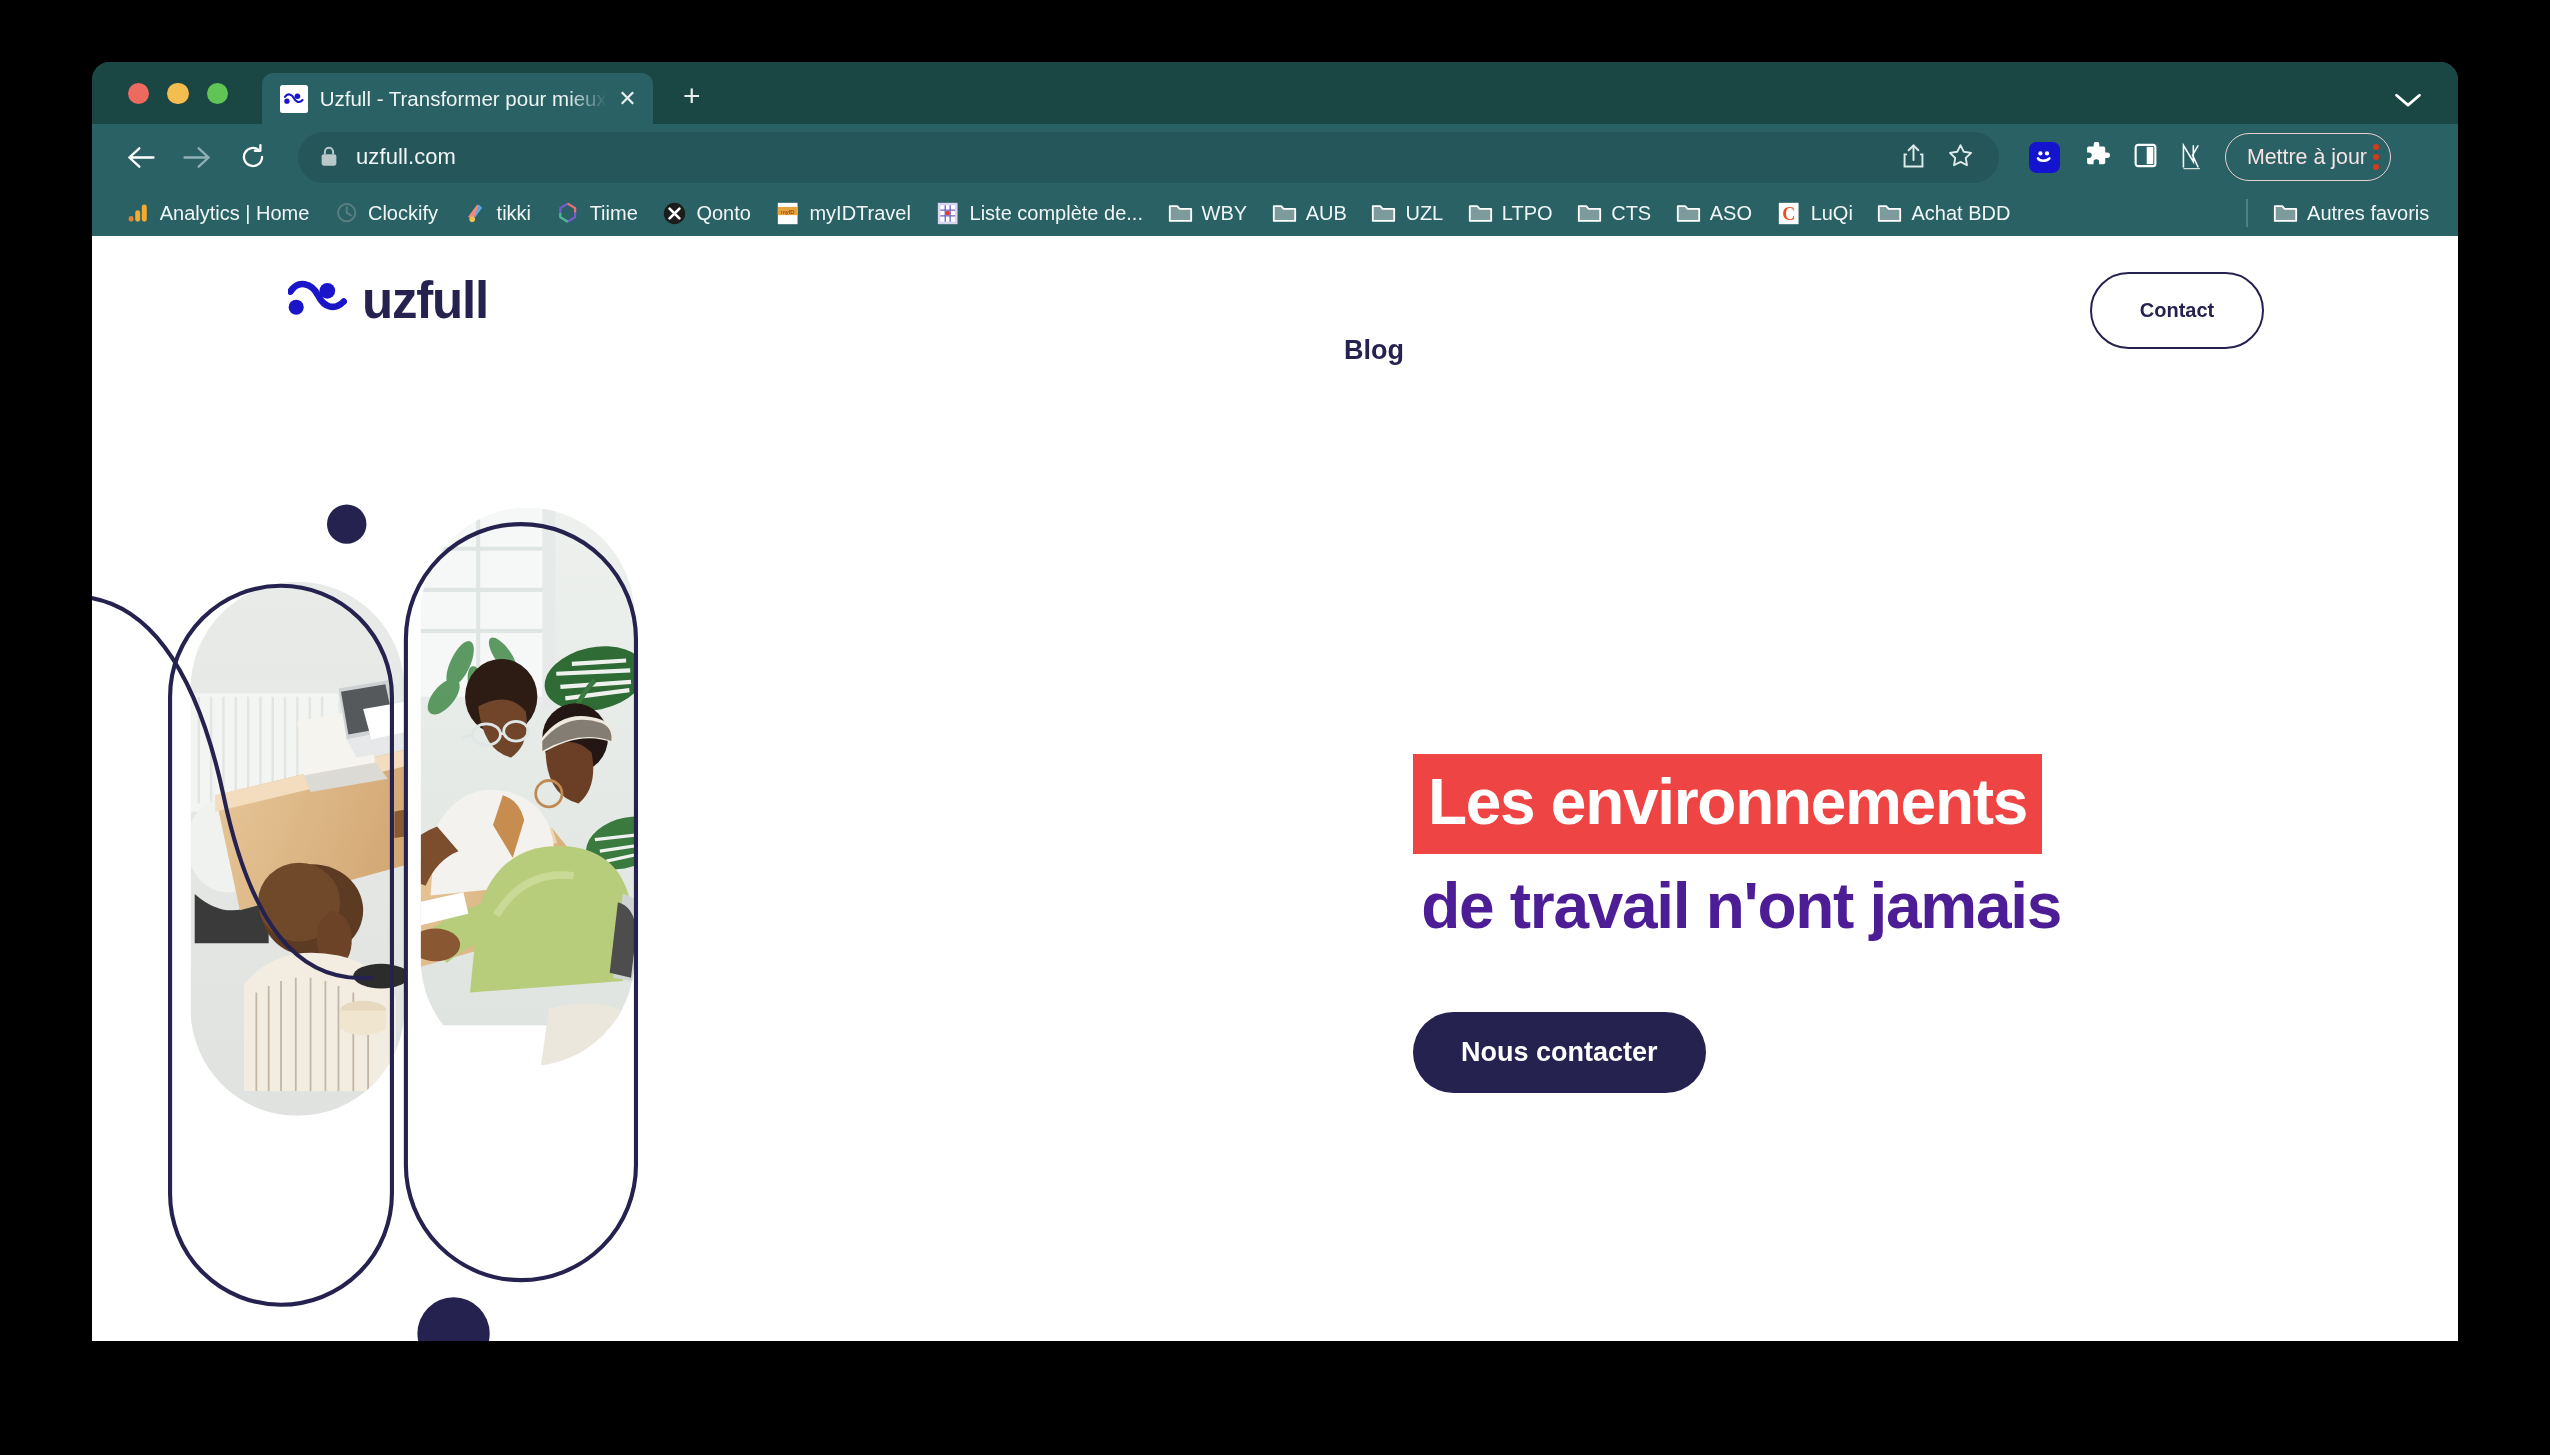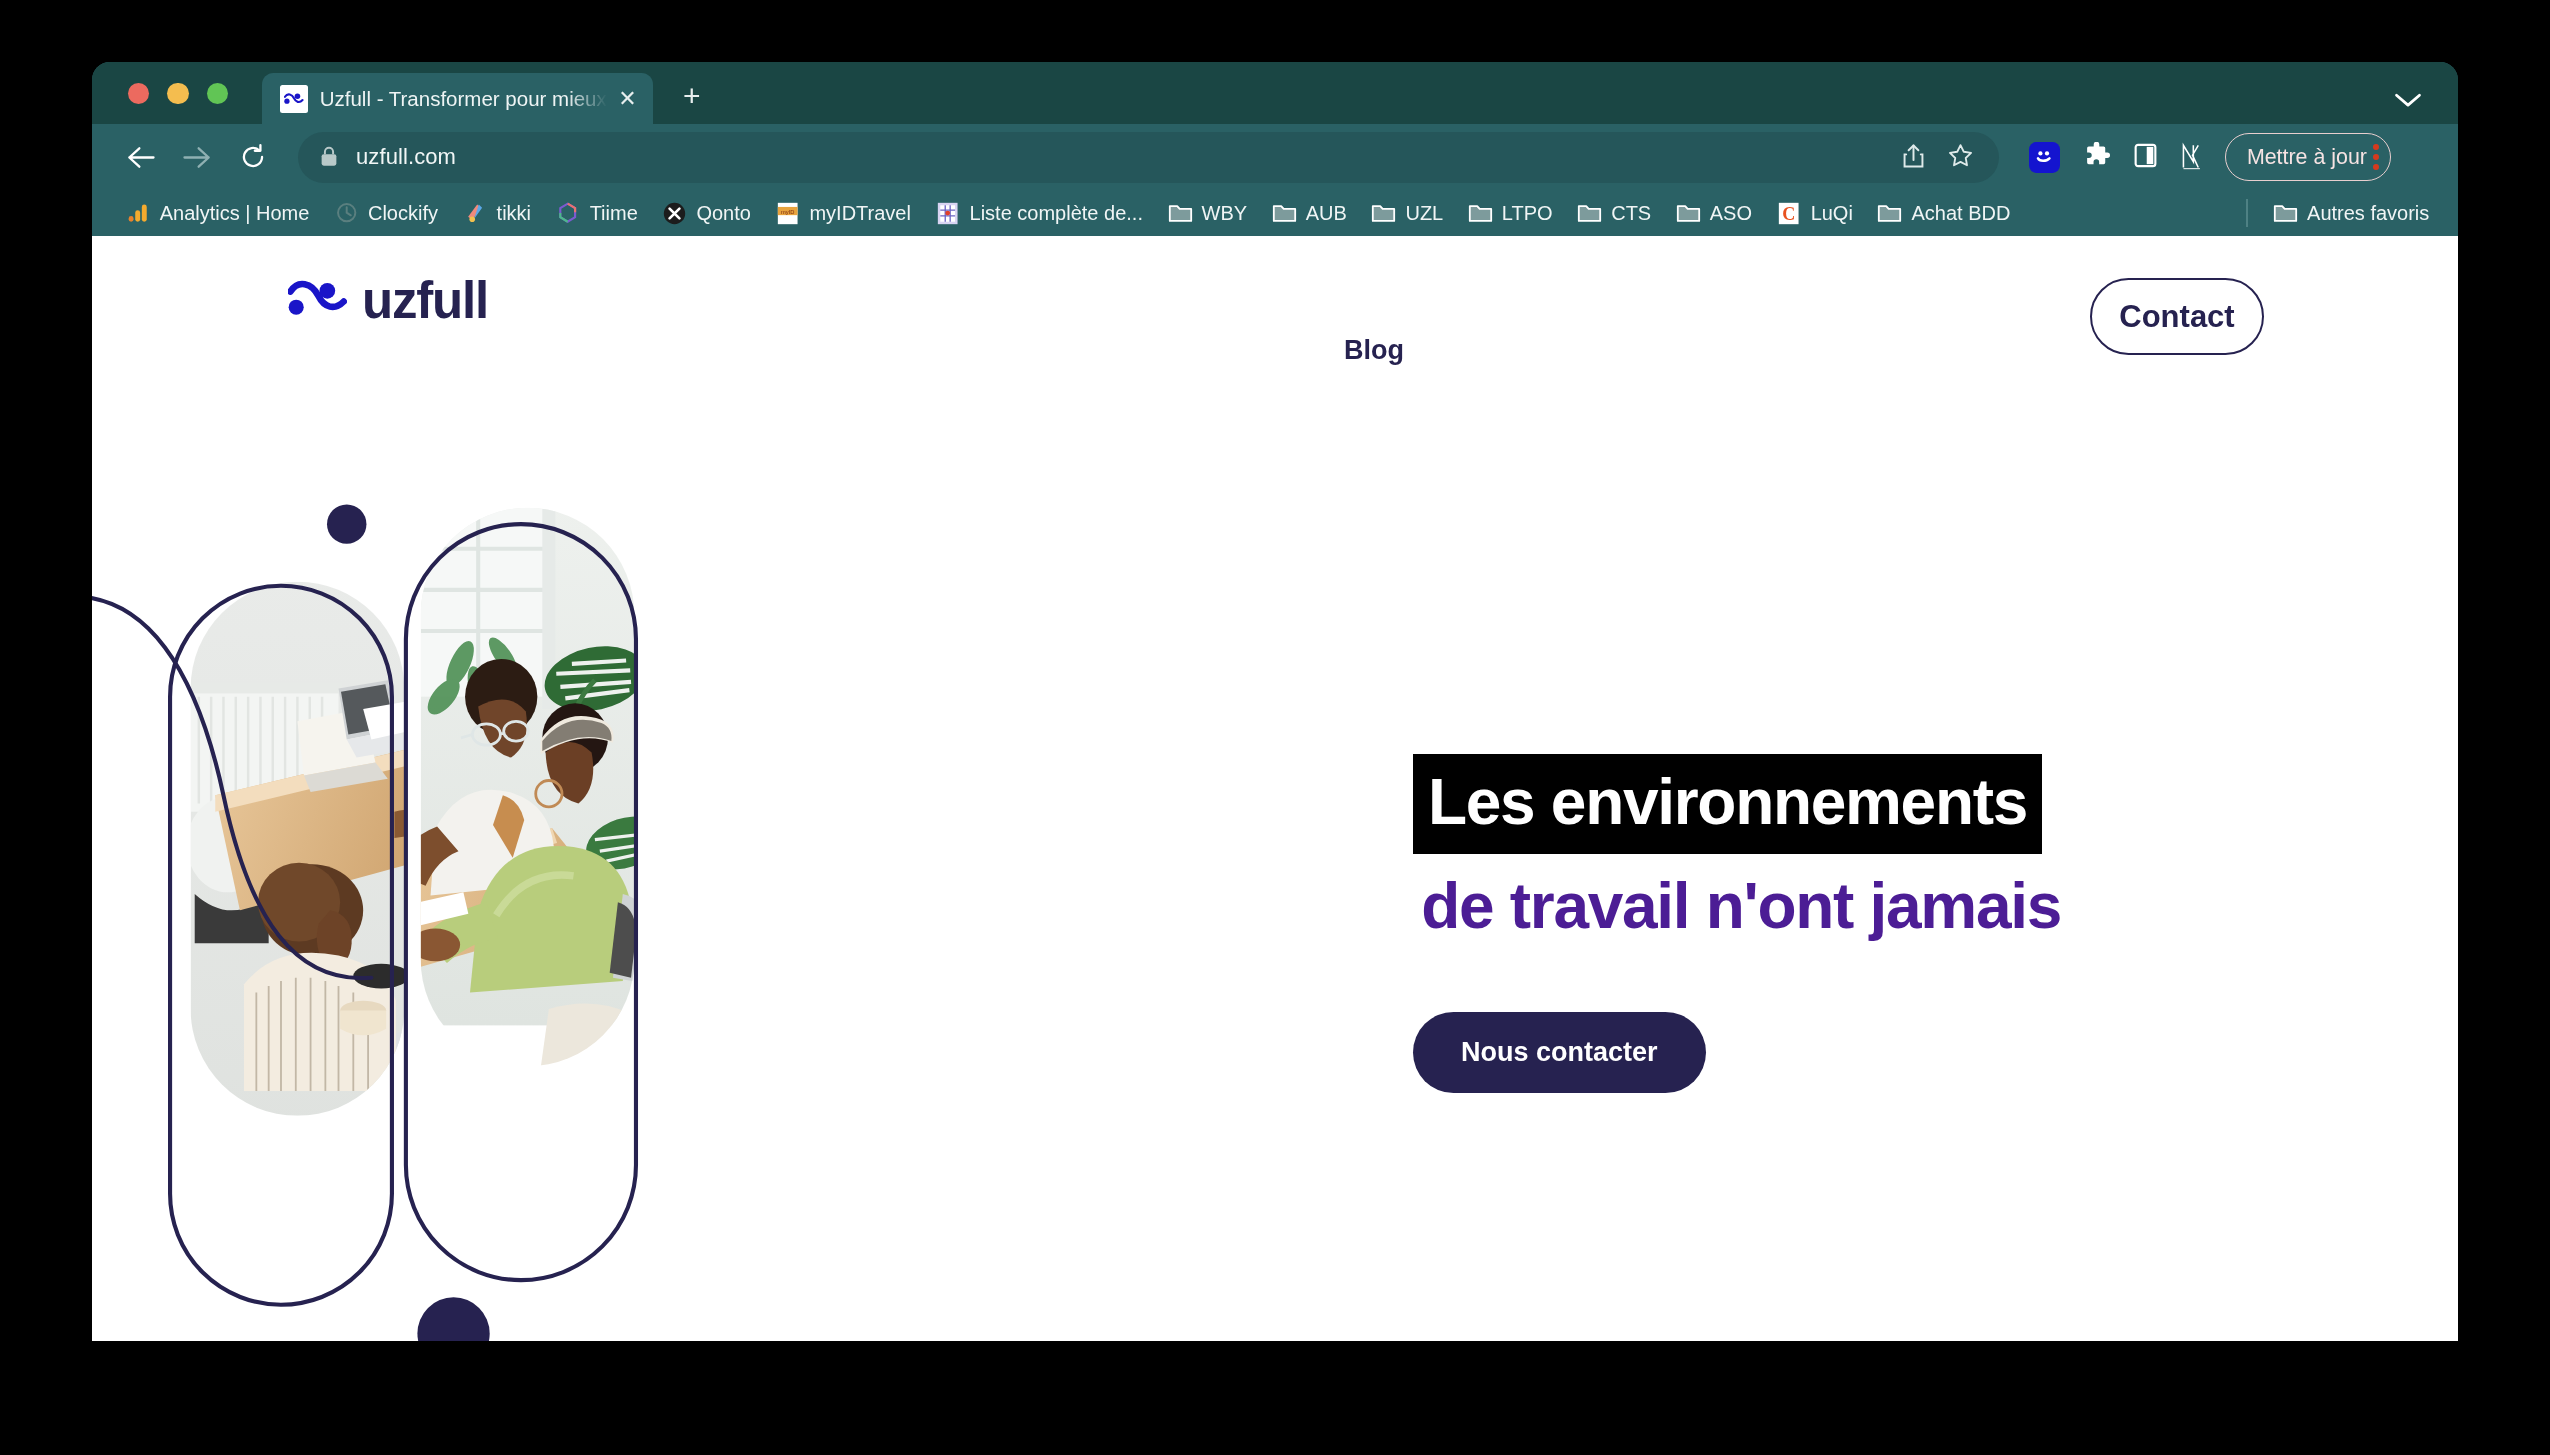--- a/index.html
+++ b/index.html
@@ -188,23 +188,22 @@
     position: absolute; left: 1252px; top: 51px;
     font-size: 27px; font-weight: 700; color: #262250; margin-top: 48px;
   }
   .contact-btn {
     position: absolute; right: 194px; top: 36px;
     width: 174px; height: 77px;
     border: 2.5px solid #262250;
     border-radius: 39px;
     display: flex; align-items: center; justify-content: center;
     color: #262250;
-    font-size: 31px; font-weight: 700;
+    font-size: 20px; font-weight: 700;
     background: #ffffff;
-    margin-top: 6px;
   }
 
   
   .art {
     position: absolute;
     left: 0; top: 99px;
     width: 1249px; height: 1011px;
   }
   .art svg { position: absolute; left: 0; top: 0; }
 
@@ -217,21 +216,21 @@
   .headline { }
   .hl-line {
     display: inline-block;
     font-size: 64px;
     font-weight: 700;
     line-height: 1.02;
     letter-spacing: -1.3px;
     white-space: nowrap;
   }
   .hl-hi {
-    background: #000000;
+    background: #ef4444;
     color: #ffffff;
     padding: 15.6px 15px 19px 15px;
   }
   .hl-plain {
     color: #4c1d95;
     padding: 15.6px 8.2px 19px 8.2px;
   }
   .hl-row { margin-bottom: 5px; }
   .hl-row-2 { margin-bottom: 5px; }
 

